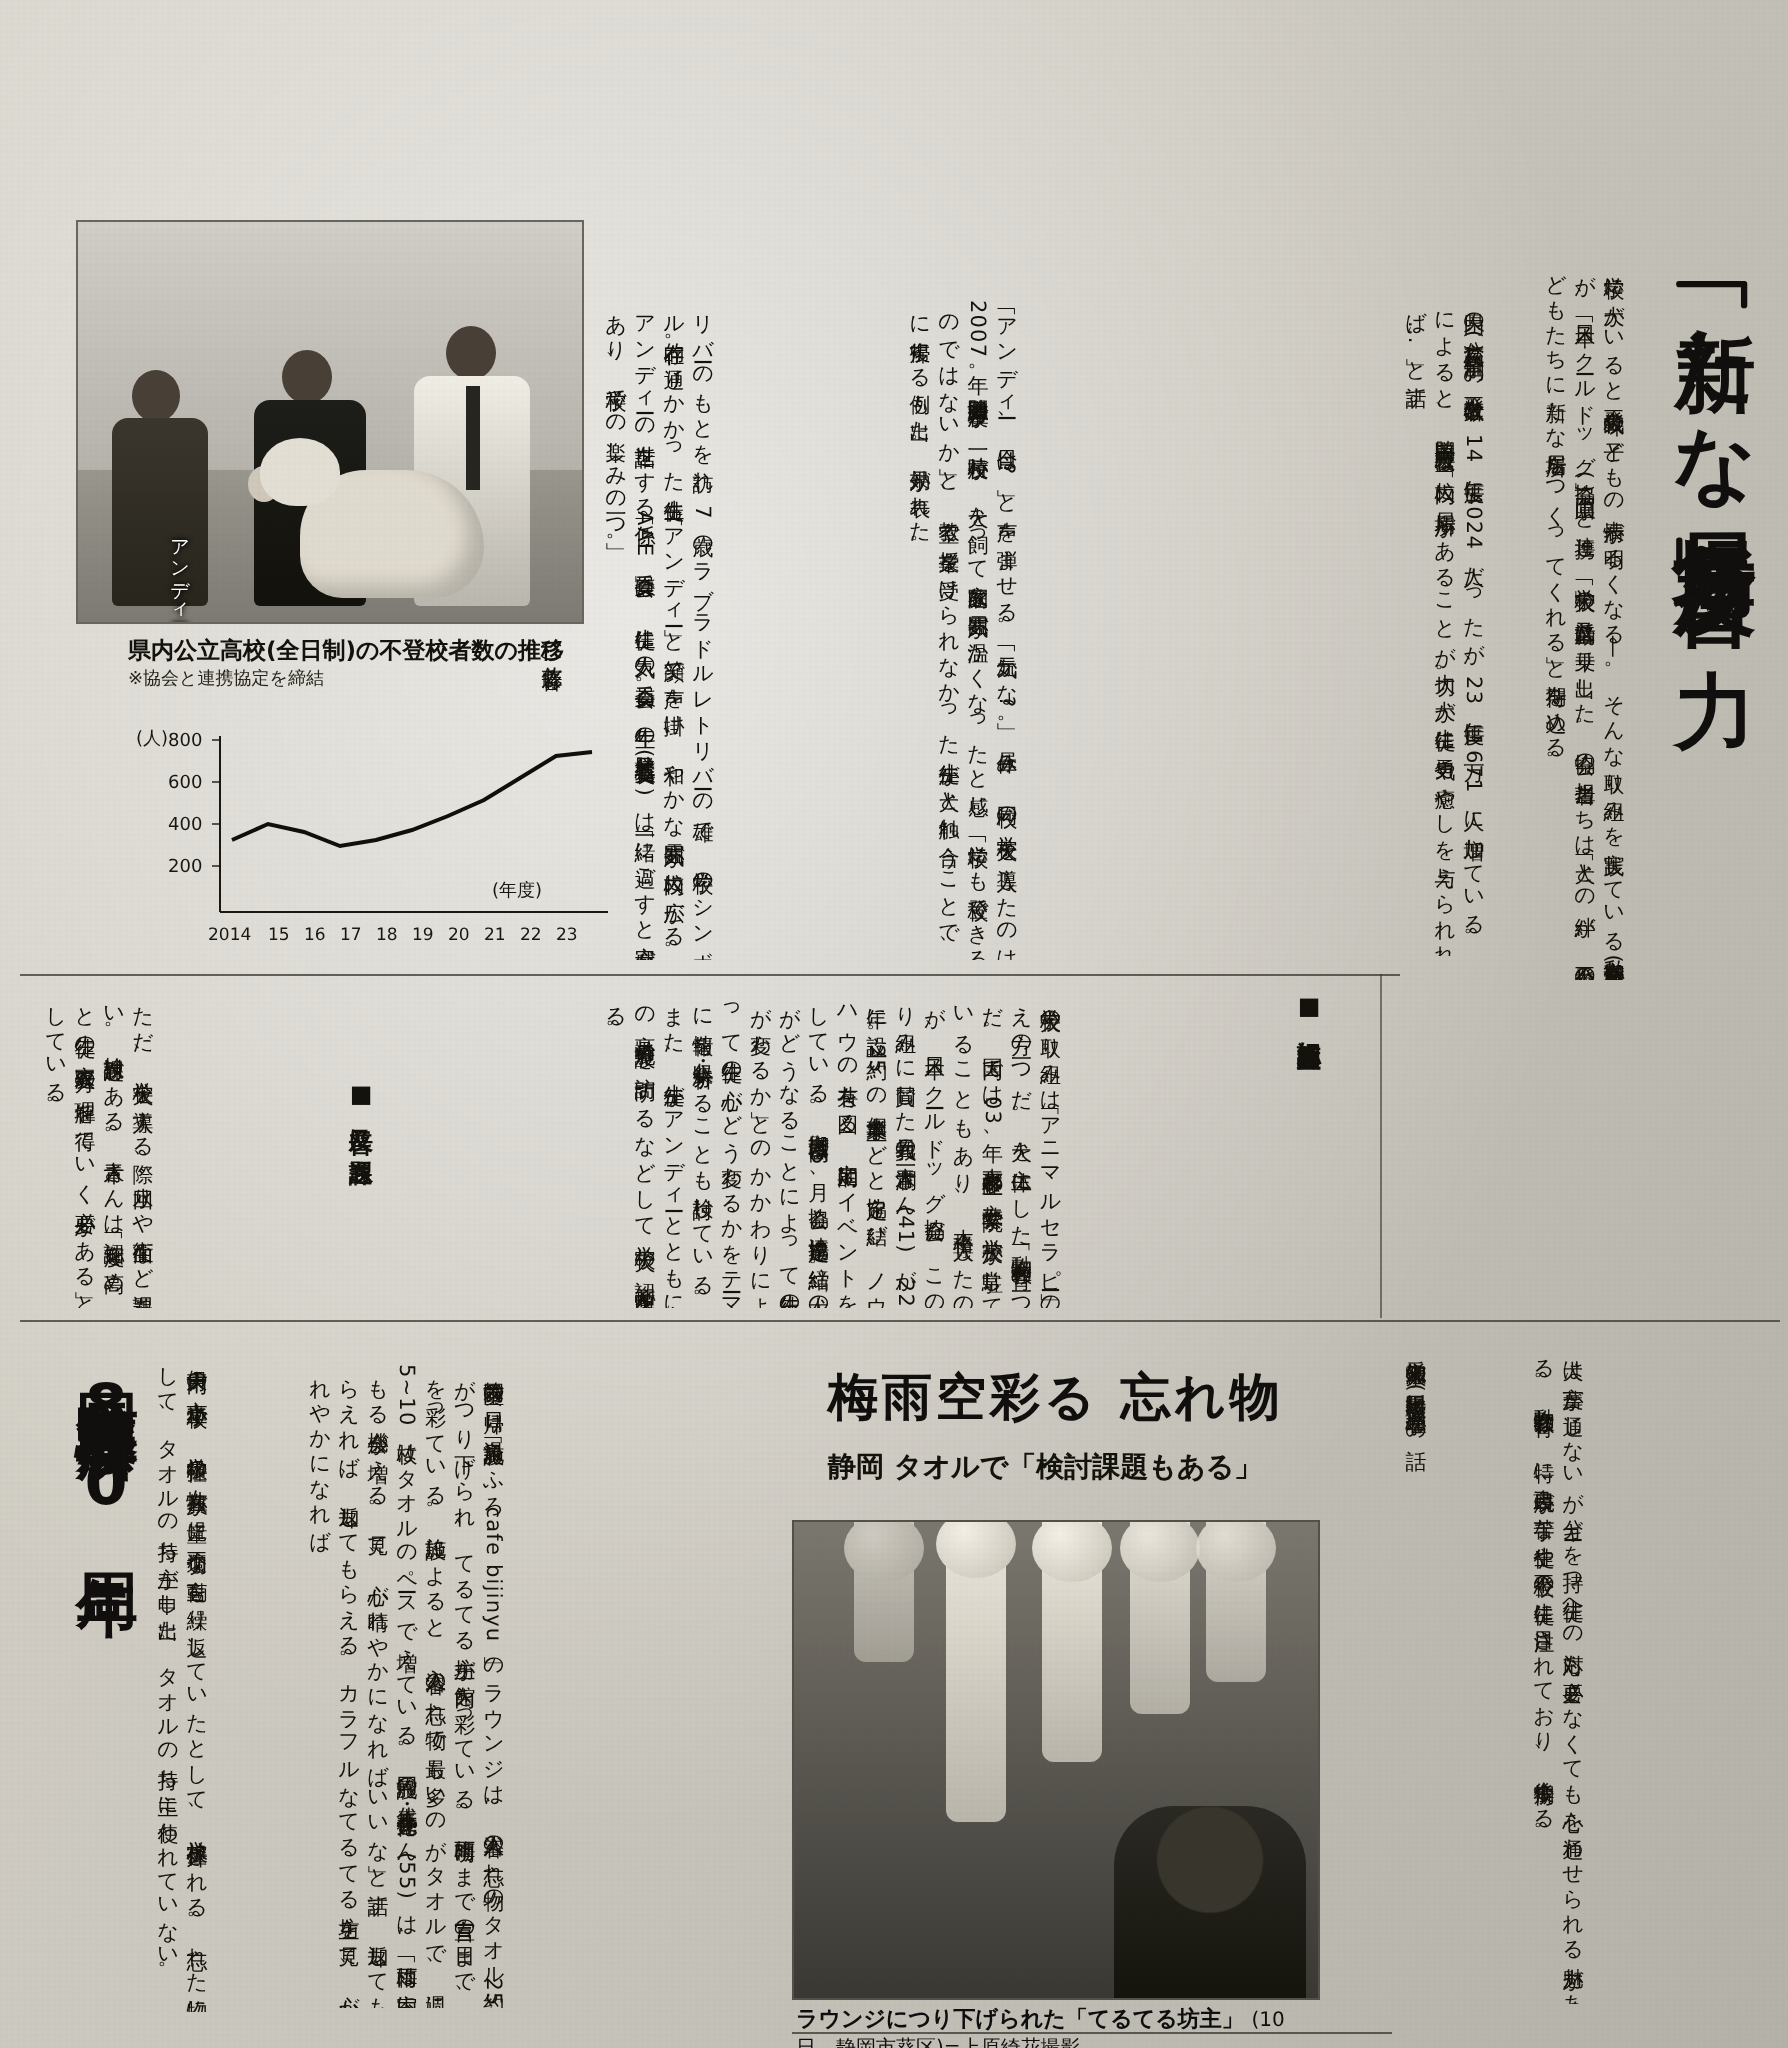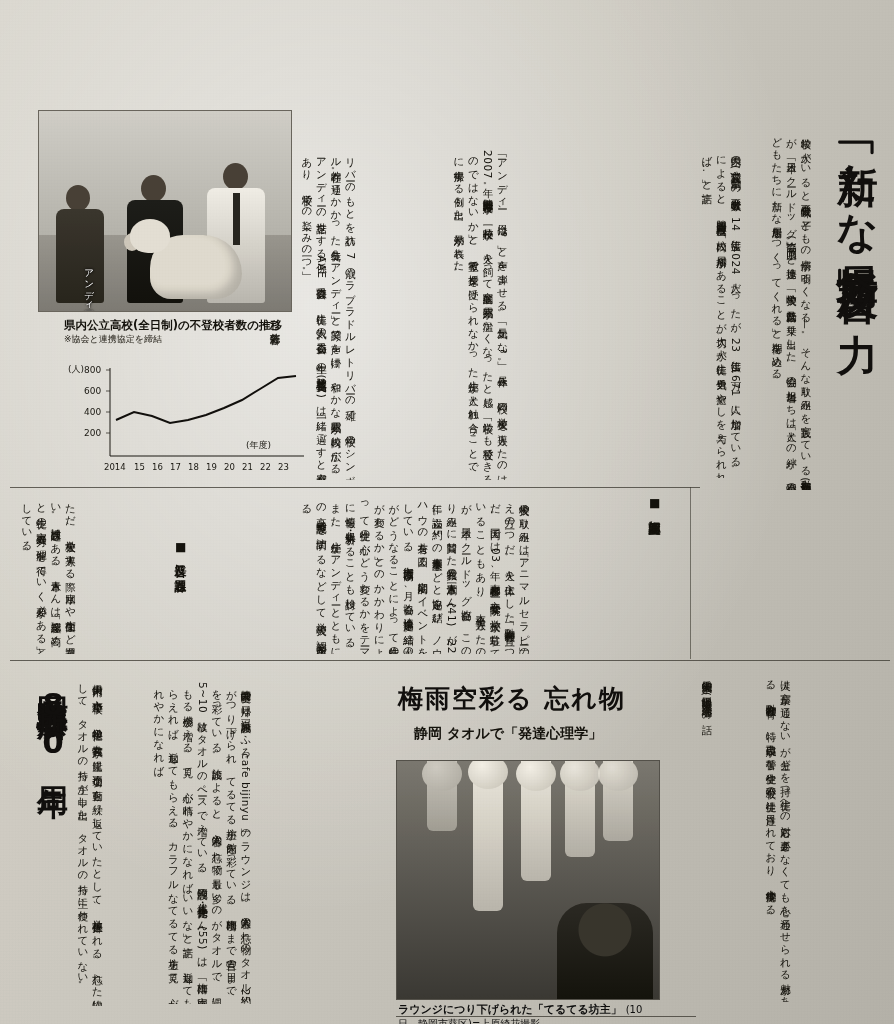--- a/index.html
+++ b/index.html
@@ -191,21 +191,21 @@
     top: 1002px;
     width: 258px;
     font-size: 11px;
     font-weight: bold;
     color:#111;
   }
   #photo2-caption .sub { font-weight: normal; font-size: 10px; }
 
   
   #rainhead {
-    position:absolute; left:398px; top:682px; width:292px;
+    position:absolute; left:414px; top:682px; width:292px;
     font-size:25px; font-weight:bold; letter-spacing:2px; color:#141210;
   }
   #rainsub {
     position:absolute; left:414px; top:725px;
     font-size:14px; font-weight:bold; color:#17150f;
   }
 
   
   #clinic {
     position:absolute; left:14px; top:672px; width:60px; height:330px;
@@ -324,21 +324,21 @@
   </div>
 
   <div class="colbox" style="left:764px;top:672px;width:120px;height:330px;">
     <div class="body-col jp">犬は言葉が通じないが分ギーを持つ生徒への対応も必要さなくても心を通わせられる魅力がある。動物介在教育は、特に自己表現が苦手な生徒や不登校の生徒に注目されており、今後期待する。</div>
   </div>
   <div class="colbox" style="left:700px;top:672px;width:60px;height:330px;">
     <div class="body-col jp">愛知淑徳大学の坂田陽子教授(発達心理学)の話</div>
   </div>
 
   <div id="rainhead" class="jp">梅雨空彩る 忘れ物</div>
-  <div id="rainsub" class="jp">静岡 タオルで「発達心理学」</div>
+  <div id="rainsub" class="jp">静岡 タオルで「検討課題もある」</div>
 
   <div class="colbox" style="left:152px;top:682px;width:240px;height:322px;">
     <div class="body-col jp">静岡市葵区の日帰り温泉施設「おふろcafe bijinyu」のラウンジは、入浴客の忘れ物のタオル約25個がつり下げられ、てるてる坊主が館内を彩っている。梅雨明けまで宣言の日まで、館内を彩っている。施設によると、入浴客の忘れ物で最も多いのがタオルで、週に約5~10枚はタオルのペースで増えている。同施設の代表・小長井光徳さん(55)は、「梅雨は室内に籠もる機会が増える。見て、心が晴れやかになればいいな」と話す。返却してもらえれば、返却してもらえる。カラフルなてるてる坊主を見て、心が晴れやかになれば</div>
   </div>
 
   <div id="photo2">
     <div class="bg"></div>
     <div class="towel" style="left:76px;height:150px;">
         <div class="knot" style="top:-6px;"></div>
       </div>

